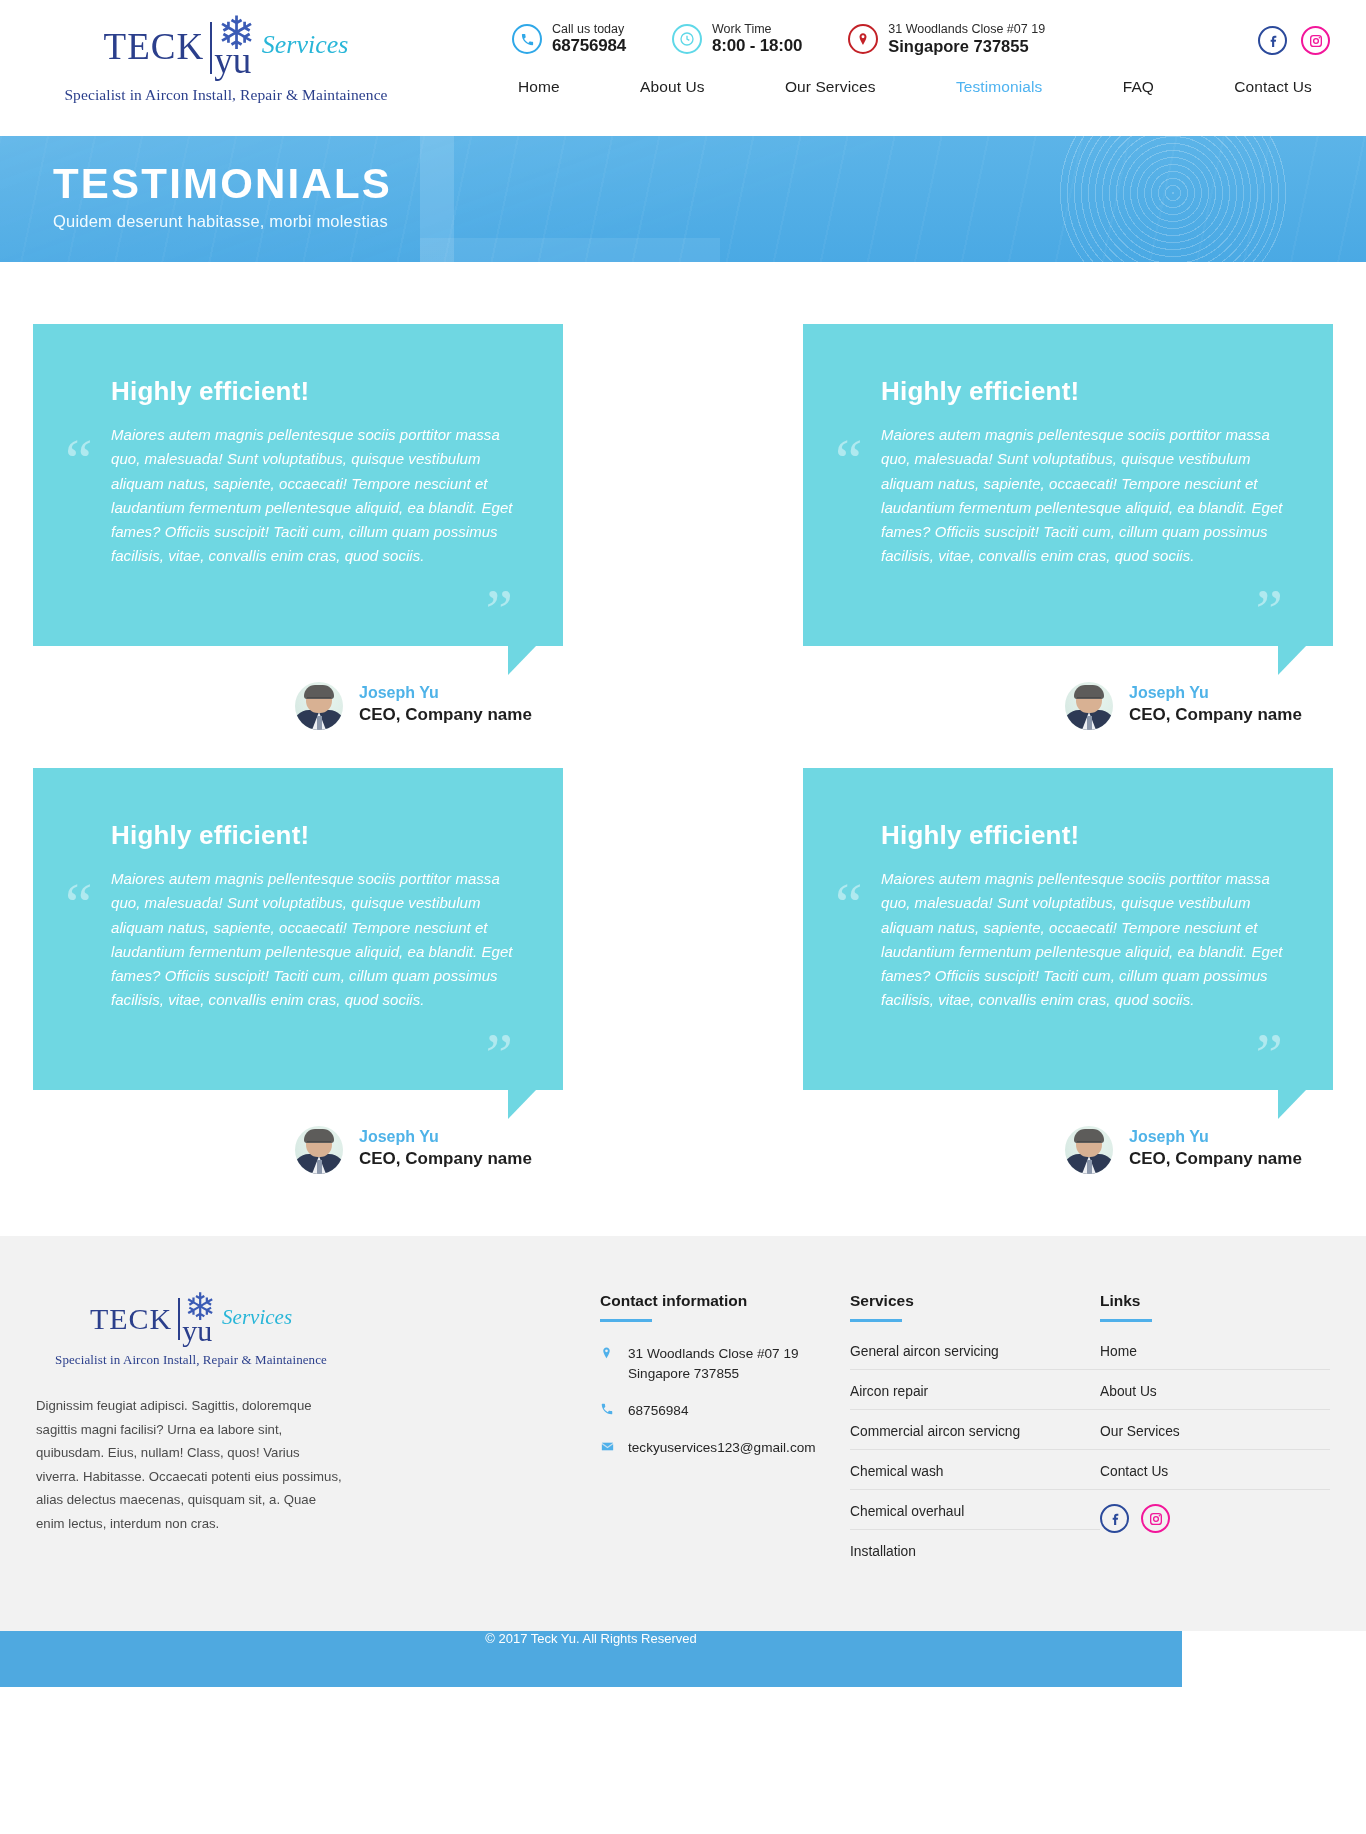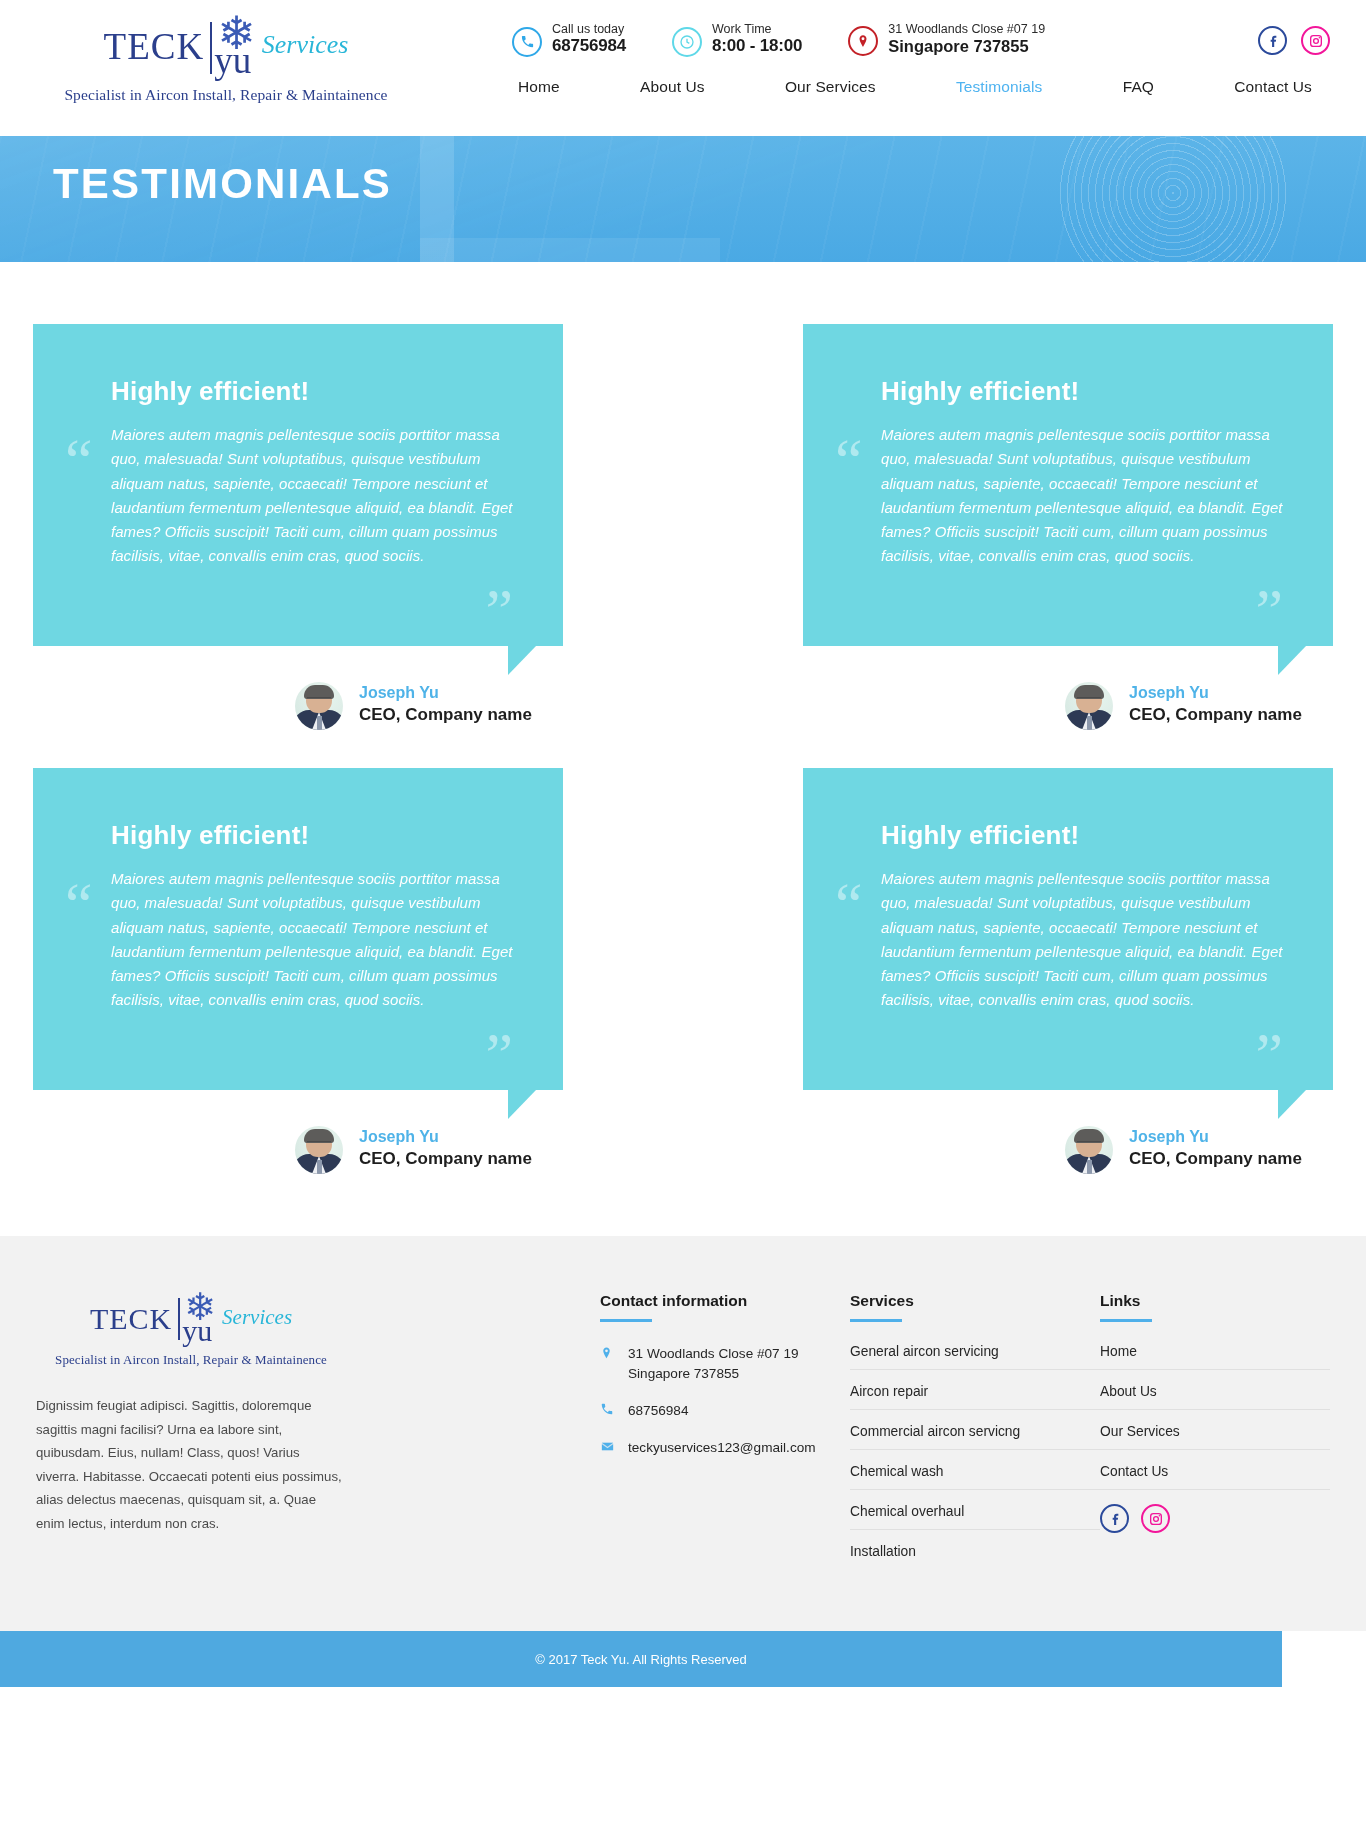--- a/index.html
+++ b/index.html
@@ -76,21 +76,21 @@
   }
 
   
   .contact-strip {
     position: absolute;
     left: 512px; top: 22px;
     display: flex;
     align-items: center;
     gap: 0px;
   }
-  .ci { display: flex; align-items: flex-end; margin-right: 46px; }
+  .ci { display: flex; align-items: center; margin-right: 46px; }
   .ci:last-child { margin-right: 0; }
   .ci-icon {
     width: 30px; height: 30px; border-radius: 50%;
     border: 2px solid #2fa8e8;
     display: flex; align-items: center; justify-content: center;
     margin-right: 10px;
     flex: 0 0 auto;
   }
   .ci-icon.clock { border-color: #5fd8e8; }
   .ci-icon.pin { border-color: #c32127; }
@@ -344,25 +344,24 @@
     font-size: 13.8px;
     color: #262626;
     padding: 0 0 10px 0;
     margin-bottom: 14px;
     border-bottom: 1px solid #e0e0e0;
   }
   .f-list li:last-child { border-bottom: none; }
   .f-social { display: flex; gap: 12px; margin-top: 14px; }
 
   .copybar {
-    width: 1282px;
+    width: 1182px;
     height: 56px;
     background: #4fa9e0;
     display: flex;
-    align-items: center;
     justify-content: center;
     color: #ffffff;
     font-size: 13px;
   }
 </style>
 </head>
 <body>
 
 <div class="topbar">
 
@@ -443,20 +442,21 @@
   </nav>
 
 </div>
 
 <section class="hero">
   <div class="hero-img"></div>
   <div class="hero-blocks"></div>
   <div class="hero-rings"></div>
   <div class="hero-inner">
     <h1 class="hero-title">TESTIMONIALS</h1>
+    <div class="hero-sub">Quidem deserunt habitasse, morbi molestias</div>
   </div>
 </section>
 
 <section class="testi-wrap">
 
   <div class="card-unit">
     <div class="bubble">
       <div class="bubble-title">Highly efficient!</div>
       <div class="quote-row">
         <span class="qmark open">“</span>

